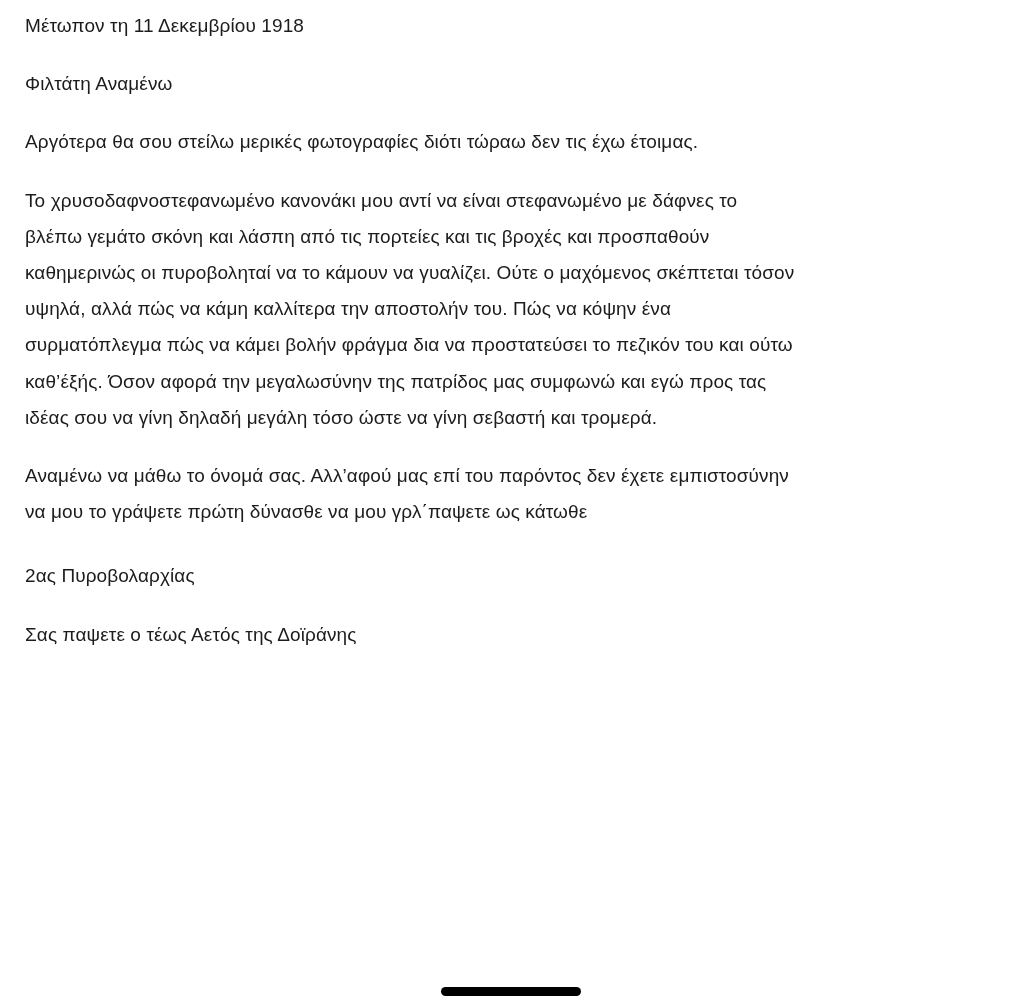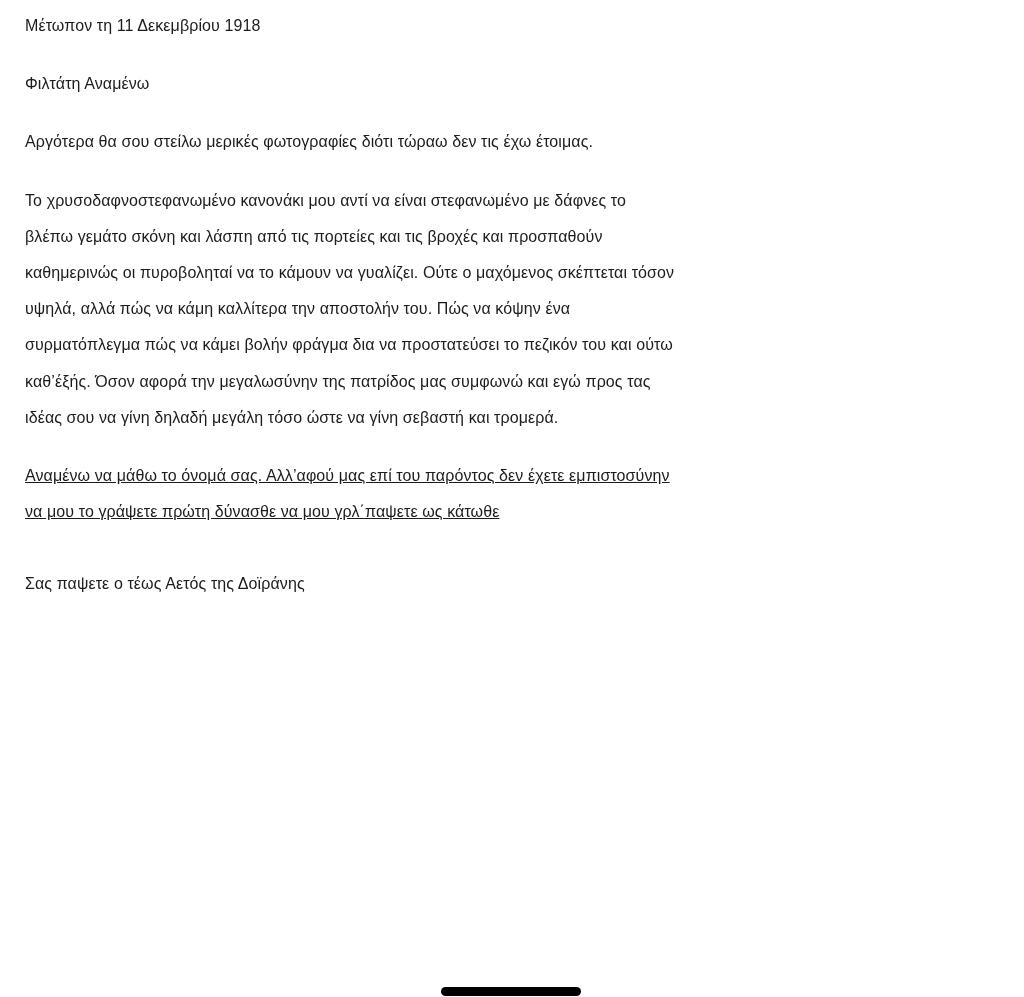--- a/index.html
+++ b/index.html
@@ -13,31 +13,30 @@
     position: relative;
     overflow: hidden;
     font-family: "Liberation Sans", sans-serif;
   }
   .page {
     position: absolute;
     top: 8px;
     left: 25px;
     width: 975px;
     color: #1c1c1c;
-    font-size: 16px;
+    font-size: 19px;
     line-height: 36.2px;
     letter-spacing: 0.1px;
   }
   .page p {
     margin: 0 0 22px 0;
     white-space: pre-line;
   }
   .page p.gap-lg {
-    margin-bottom: 36px;
-    text-decoration: underline;
+    margin-bottom: 28px;
   }
   .home-indicator {
     position: absolute;
     left: 441px;
     top: 987px;
     width: 140px;
     height: 9px;
     border-radius: 5px;
     background: #000000;
   }
@@ -51,16 +50,17 @@
   <p>Αργότερα θα σου στείλω μερικές φωτογραφίες διότι τώραω δεν τις έχω έτοιμας.</p>
   <p>Το χρυσοδαφνοστεφανωμένο κανονάκι μου αντί να είναι στεφανωμένο με δάφνες το
 βλέπω γεμάτο σκόνη και λάσπη από τις πορτείες και τις βροχές και προσπαθούν
 καθημερινώς οι πυροβοληταί να το κάμουν να γυαλίζει. Ούτε ο μαχόμενος σκέπτεται τόσον
 υψηλά, αλλά πώς να κάμη καλλίτερα την αποστολήν του. Πώς να κόψην ένα
 συρματόπλεγμα πώς να κάμει βολήν φράγμα δια να προστατεύσει το πεζικόν του και ούτω
 καθ’έξής. Όσον αφορά την μεγαλωσύνην της πατρίδος μας συμφωνώ και εγώ προς τας
 ιδέας σου να γίνη δηλαδή μεγάλη τόσο ώστε να γίνη σεβαστή και τρομερά.</p>
   <p class="gap-lg">Αναμένω να μάθω το όνομά σας. Αλλ’αφού μας επί του παρόντος δεν έχετε εμπιστοσύνην
 να μου το γράψετε πρώτη δύνασθε να μου γρλ΄παψετε ως κάτωθε</p>
+  <p>2ας Πυροβολαρχίας</p>
   <p>Σας παψετε ο τέως Αετός της Δοϊράνης</p>
 </div>
 
 <div class="home-indicator"></div>
 
 </body></html>

